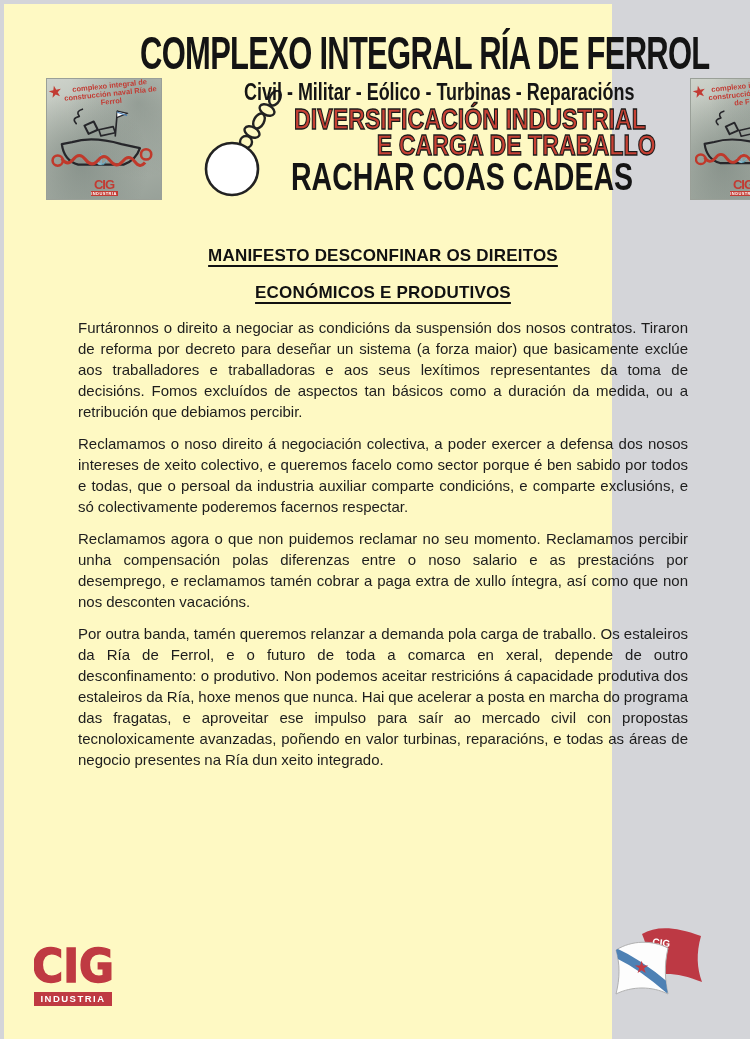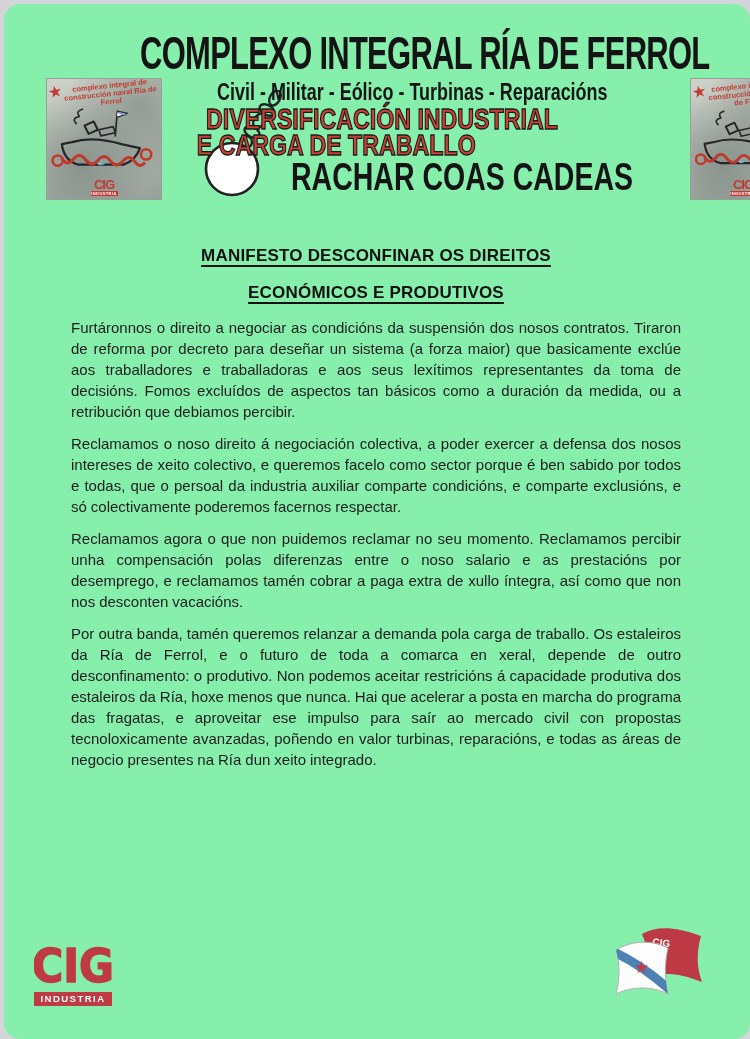--- a/index.html
+++ b/index.html
@@ -5,23 +5,22 @@
   html,body { margin:0; padding:0; }
   body {
     width:750px; height:1039px;
     background:#d4d5d9;
     overflow:hidden;
     font-family:"Liberation Sans", sans-serif;
     position:relative;
   }
   .page {
     position:absolute; top:4px; left:4px;
-    width:746px; height:1035px;
-    background:#86efac;
-    border-radius:16px;
+    width:608px; height:1035px;
+    background:#fef9c3;
   }
 
   
   .banner { position:absolute; top:26px; left:42px; width:672px; }
   .banner-title {
     white-space:nowrap; text-align:center;
     font-weight:bold; font-size:43px; line-height:46px;
     color:#141414; letter-spacing:-1px;
     transform:scale(0.72,1.08); transform-origin:50% 50%;
   }
@@ -54,21 +53,21 @@
     font-weight:bold; font-size:13px; line-height:11px; letter-spacing:-1px;
   }
   .poster-cig-bar {
     width:27px; height:5px; margin:1px auto 0;
     background:#c23b33; color:#ffffff;
     font-size:4px; line-height:5px; font-weight:bold;
     letter-spacing:.4px; overflow:hidden;
   }
   .banner-center {
     flex:1; position:relative;
-    display:flex; flex-direction:column; align-items:flex-start;
+    display:flex; flex-direction:column; align-items:flex-end;
   }
   .banner-subtitle {
     white-space:nowrap; font-weight:bold; font-size:23px; line-height:27px;
     color:#151515; transform:scaleX(0.78); transform-origin:50% 50%;
     margin-top:1px; z-index:2;
   }
   .hl {
     white-space:nowrap; font-weight:bold; font-size:29px; line-height:26px;
     color:#c74134; -webkit-text-stroke:1.3px #1a1a1a;
     transform:scaleX(0.80); transform-origin:50% 50%;
@@ -78,21 +77,21 @@
     width:100%; display:flex; justify-content:center;
     padding-left:72px; box-sizing:border-box; 
   }
   .slogan {
     white-space:nowrap; font-weight:bold; font-size:38px; line-height:38px;
     color:#141414; transform:scaleX(0.75); transform-origin:50% 50%;
   }
   .ballchain { position:absolute; left:34px; top:12px; z-index:1; }
 
   
-  .manifesto { position:absolute; top:242px; left:67px; width:610px; color:#1d1d1d; }
+  .manifesto { position:absolute; top:242px; left:74px; width:610px; color:#1d1d1d; }
   .mtitle {
     text-align:center; font-weight:bold; font-size:17px; line-height:20px;
     letter-spacing:.2px; color:#111111;
     text-decoration:underline; text-decoration-thickness:1.5px; text-underline-offset:4px;
   }
   .mtitle.first { margin-bottom:17px; }
   .mtitle.second { margin-bottom:14px; }
   .manifesto p {
     margin:0 0 11px 0;
     text-align:justify;

